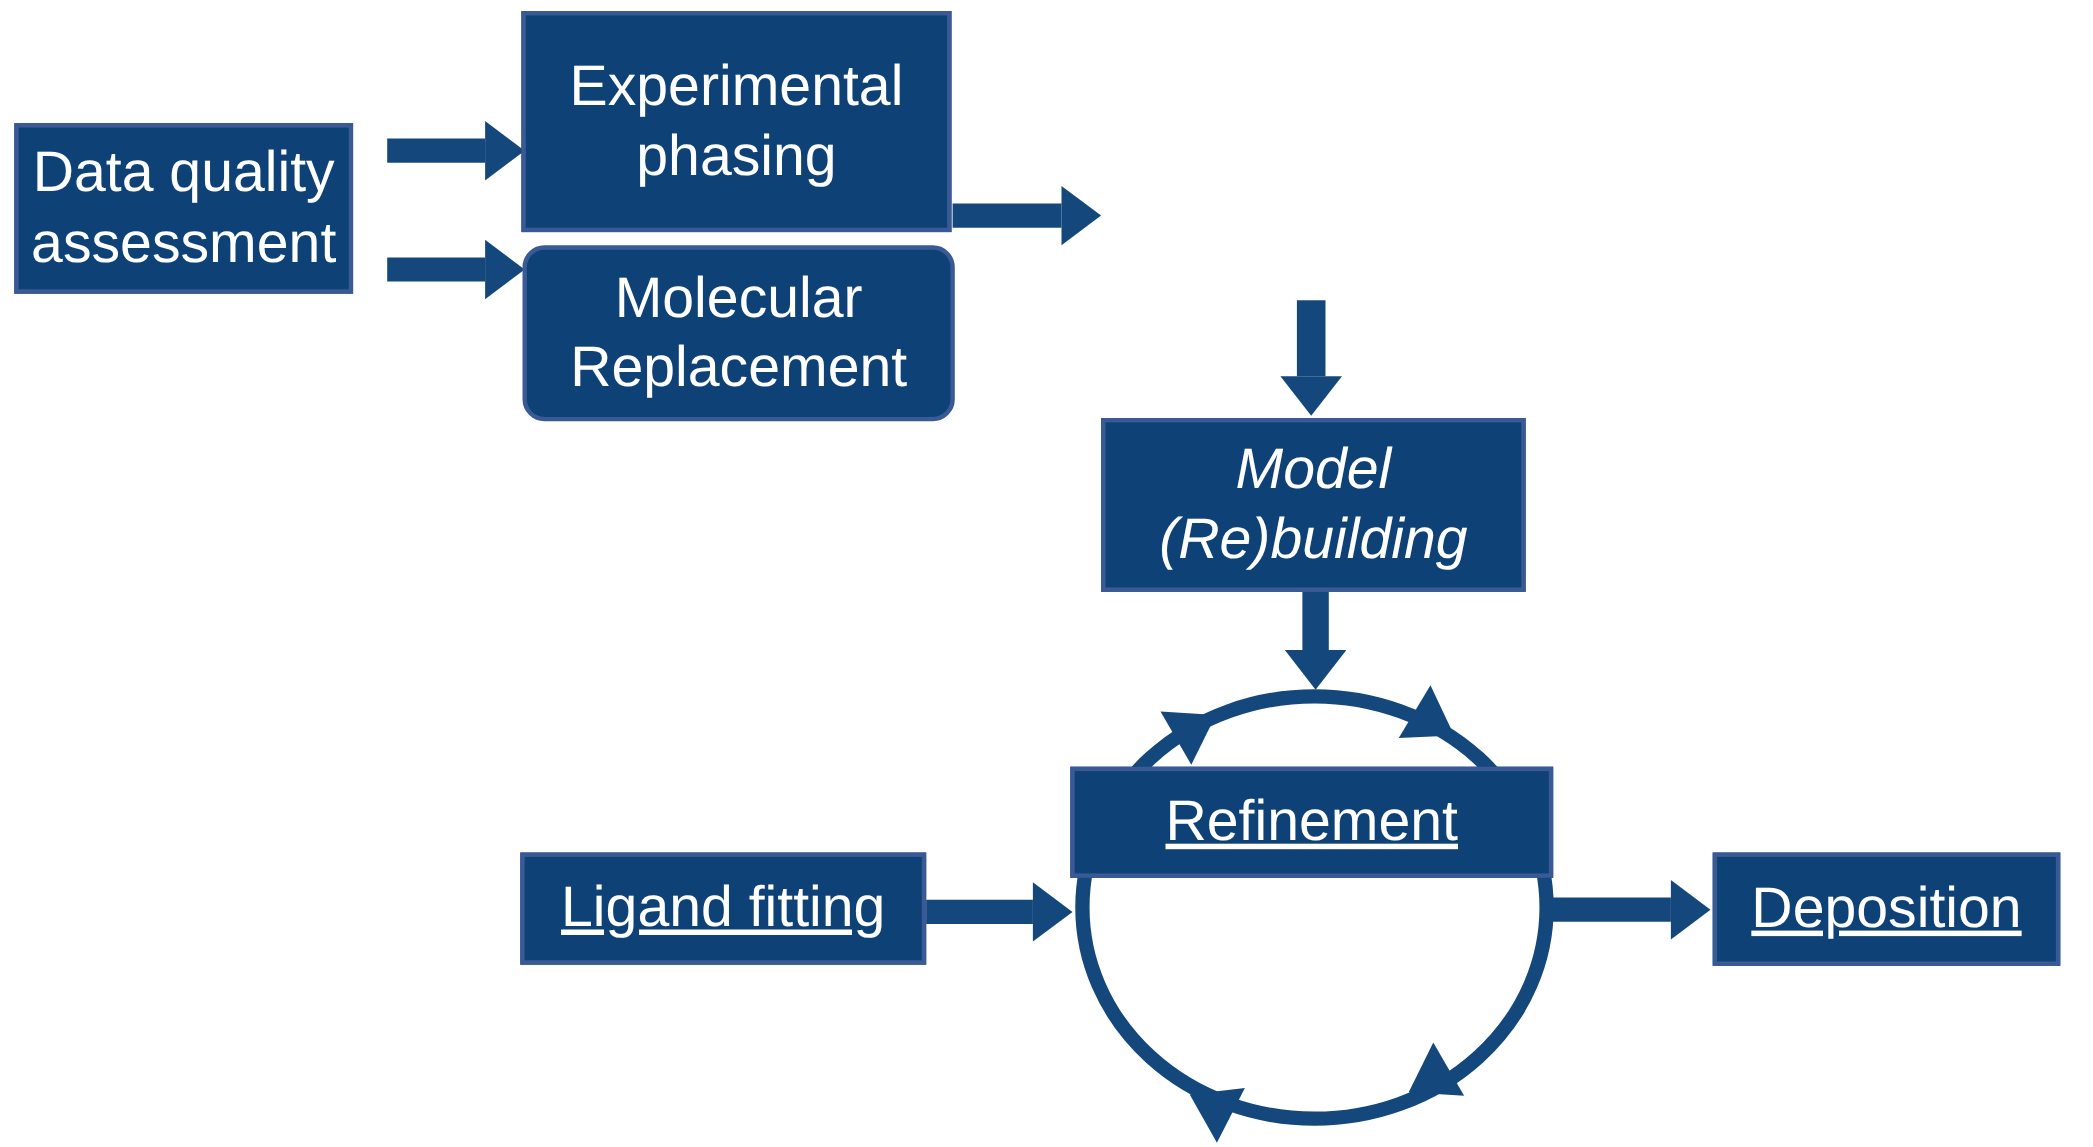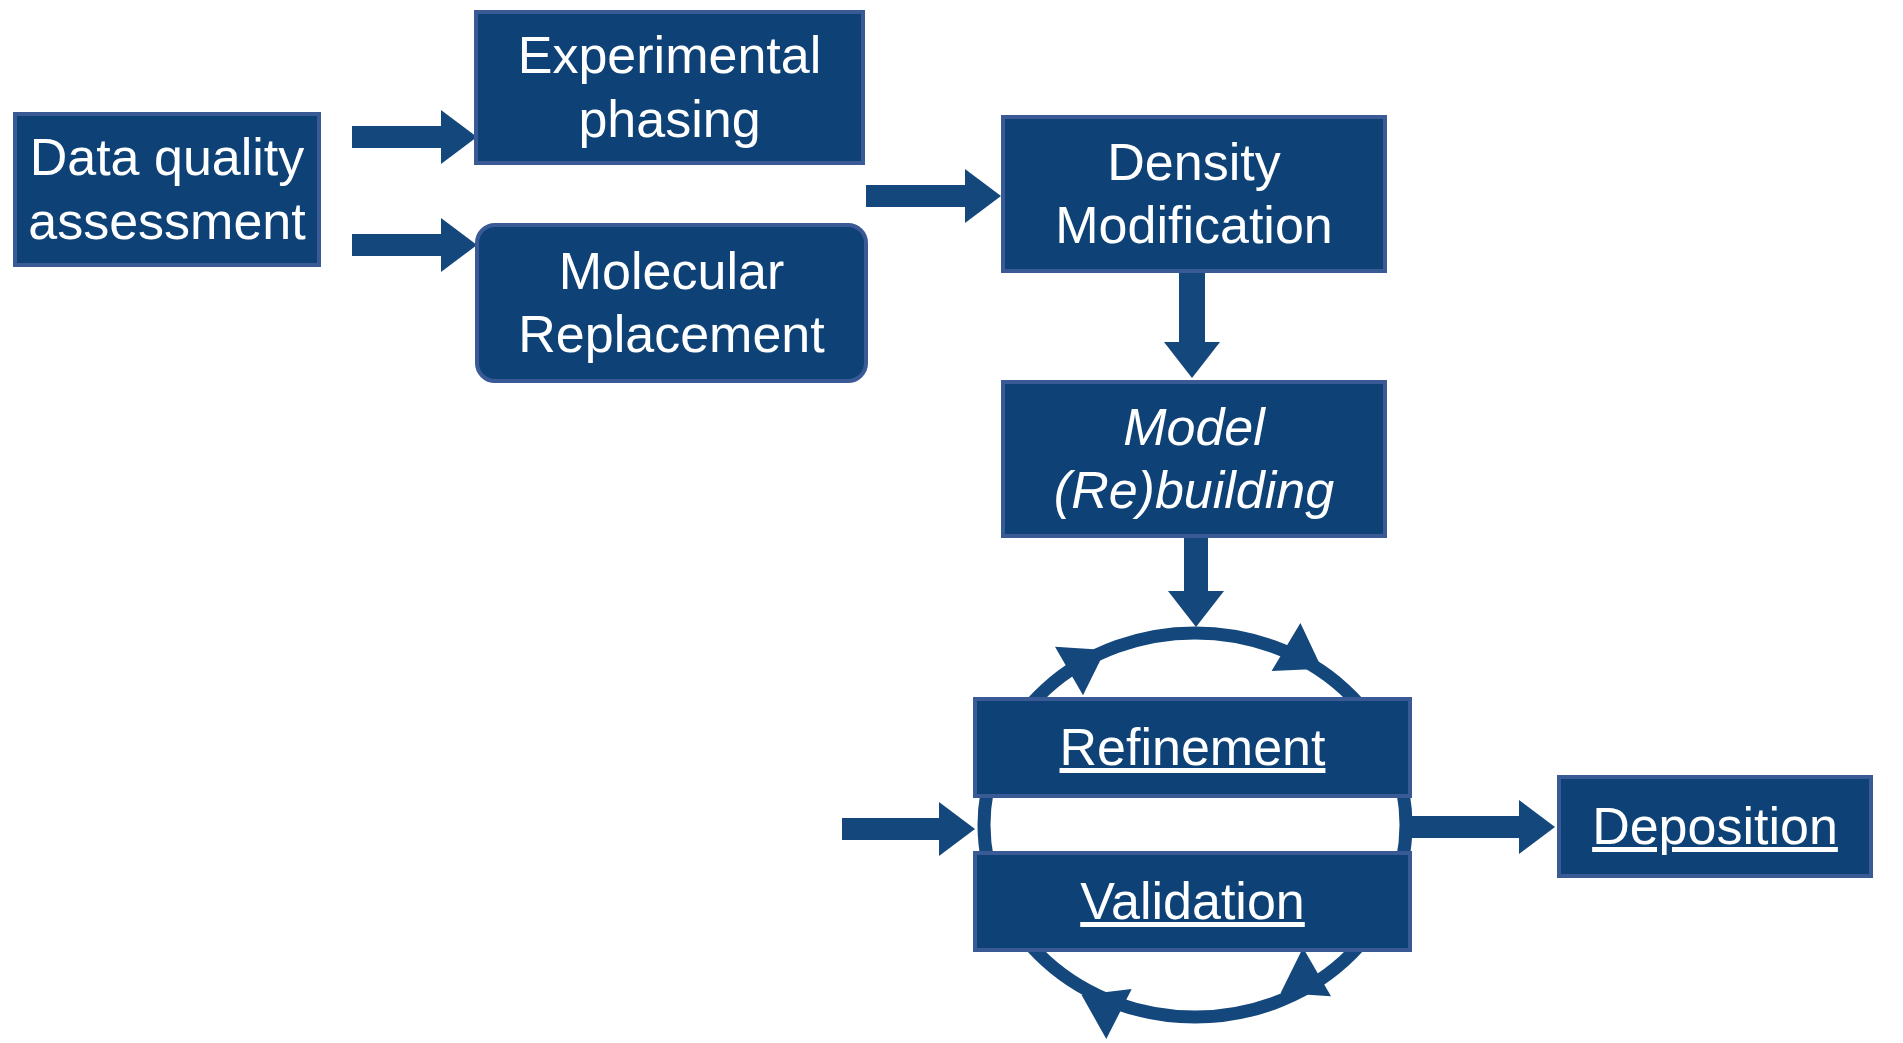--- a/index.html
+++ b/index.html
@@ -38,21 +38,21 @@
     display: flex;
     align-items: center;
     justify-content: center;
     text-align: center;
     font-size: 52px;
     line-height: 1.22;
     font-weight: 400;
   }
   .node.oneline { white-space: nowrap; text-decoration: underline; }
   .n-dq { left: 13px;   top: 112px; width: 308px; height: 155px; }
-  .n-ep { left: 474px;  top: 10px;  width: 391px; height: 155px; }
+  .n-ep { left: 474px;  top: 10px;  width: 391px; height: 201px; }
   .n-mr { left: 475px;  top: 223px; width: 393px; height: 160px; border-radius: 20px; }
   .n-dm { left: 1001px; top: 115px; width: 386px; height: 158px; }
   .n-mb { left: 1001px; top: 380px; width: 386px; height: 158px; font-style: italic; }
   .n-rf { left: 973px;  top: 697px; width: 439px; height: 101px; }
   .n-vl { left: 973px;  top: 851px; width: 439px; height: 101px; }
   .n-lf { left: 473px;  top: 775px; width: 369px; height: 102px; }
   .n-dp { left: 1557px; top: 775px; width: 316px; height: 103px; }
 </style>
 </head>
 <body>
@@ -106,29 +106,26 @@
 
   <div class="node n-dq">
     <span>Data quality assessment</span>
   </div>
   <div class="node n-ep">
     <span>Experimental phasing</span>
   </div>
   <div class="node n-mr">
     <span>Molecular Replacement</span>
   </div>
-  <div class="node n-dm">
-    <span>Density Modification</span>
-  </div>
   <div class="node n-mb">
     <span>Model (Re)building</span>
   </div>
   <div class="node n-rf oneline">
     <span>Refinement</span>
   </div>
-  <div class="node n-vl oneline">
-    <span>Validation</span>
+  <div class="node n-lf oneline">
+    <span>Ligand fitting</span>
   </div>
   <div class="node n-dp oneline">
     <span>Deposition</span>
   </div>
 
 </div>
 
 </body></html>

